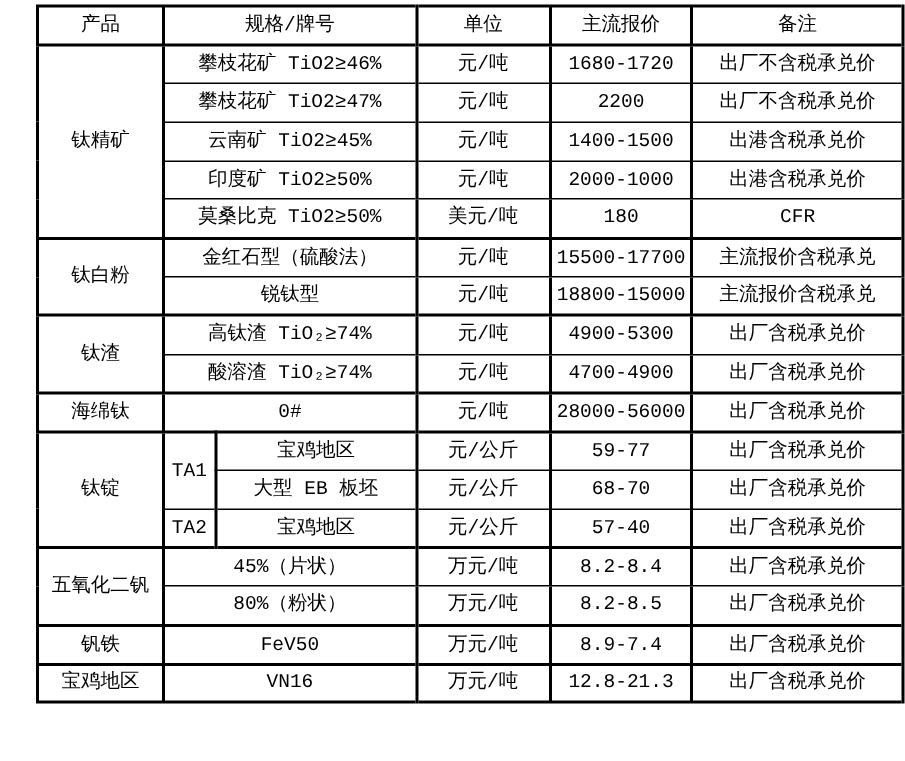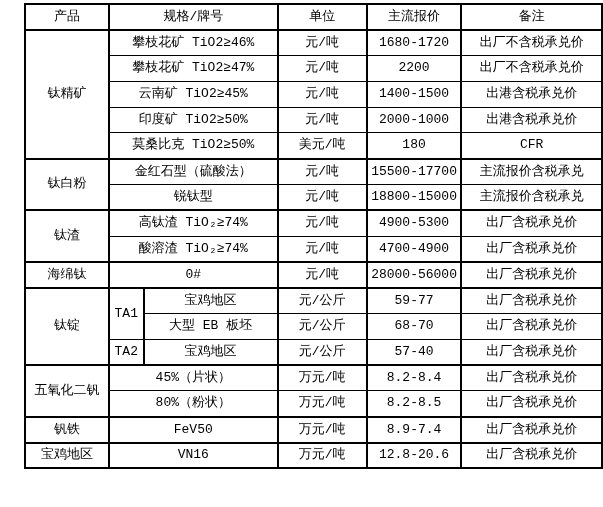--- a/index.html
+++ b/index.html
@@ -167,17 +167,17 @@
       <td colspan="2">FeV50</td>
       <td>万元/吨</td>
       <td>8.9-7.4</td>
       <td>出厂含税承兑价</td>
     </tr>
 
     <tr class="gs">
       <td>宝鸡地区</td>
       <td colspan="2">VN16</td>
       <td>万元/吨</td>
-      <td>12.8-20.6</td>
+      <td>12.8-21.3</td>
       <td>出厂含税承兑价</td>
     </tr>
   </tbody>
 </table>
 
 </body></html>

